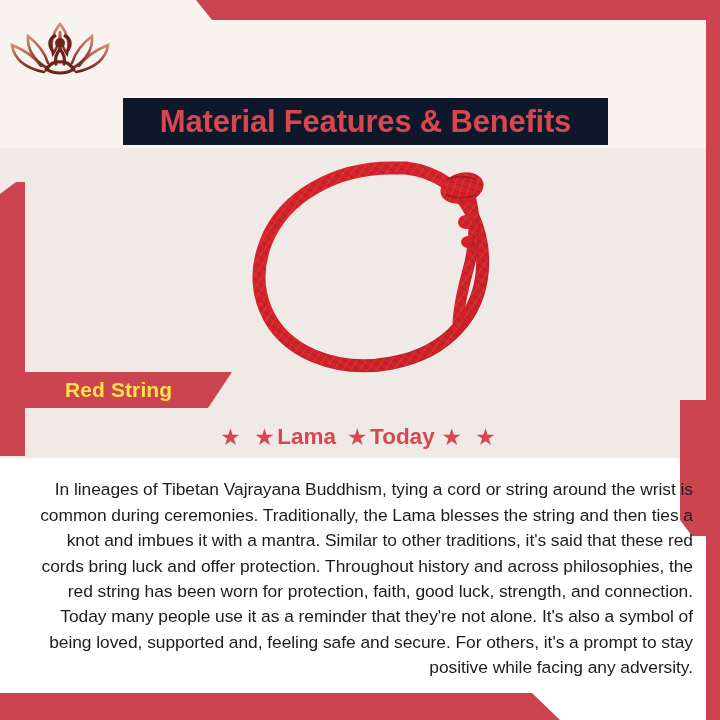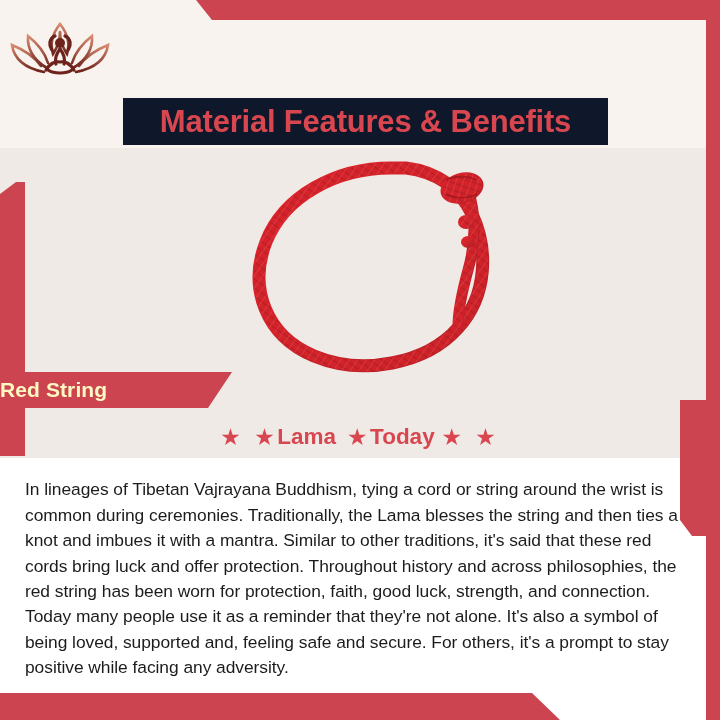--- a/index.html
+++ b/index.html
@@ -130,21 +130,22 @@
   .label-banner {
     position: absolute;
     left: 0; top: 372px;
     width: 232px; height: 36px;
     background: #cc4450;
     clip-path: polygon(0 0, 232px 0, 208px 36px, 0 36px);
     display: flex;
     align-items: center;
   }
   .label-text {
-    color: #fef9c3;
+    margin-left: 65px;
+    color: #fde047;
     font-size: 21px;
     font-weight: bold;
     letter-spacing: 0.1px;
   }
 
   
   .benefits {
     position: absolute;
     left: 25px; top: 420px;
     width: 670px; height: 34px;
@@ -172,21 +173,21 @@
 
   
   .body-copy {
     position: absolute;
     left: 25px; top: 460px;
     width: 668px;
     font-size: 17.4px;
     line-height: 25.4px;
     color: #1c1c1c;
     letter-spacing: -0.05px;
-    text-align: left;
+    text-align: right;
   }
 </style>
 </head>
 <body>
 
 <div class="poster">
 
   <div class="bg-upper"></div>
   <div class="bg-lower"></div>
   <div class="bg-text"></div>

